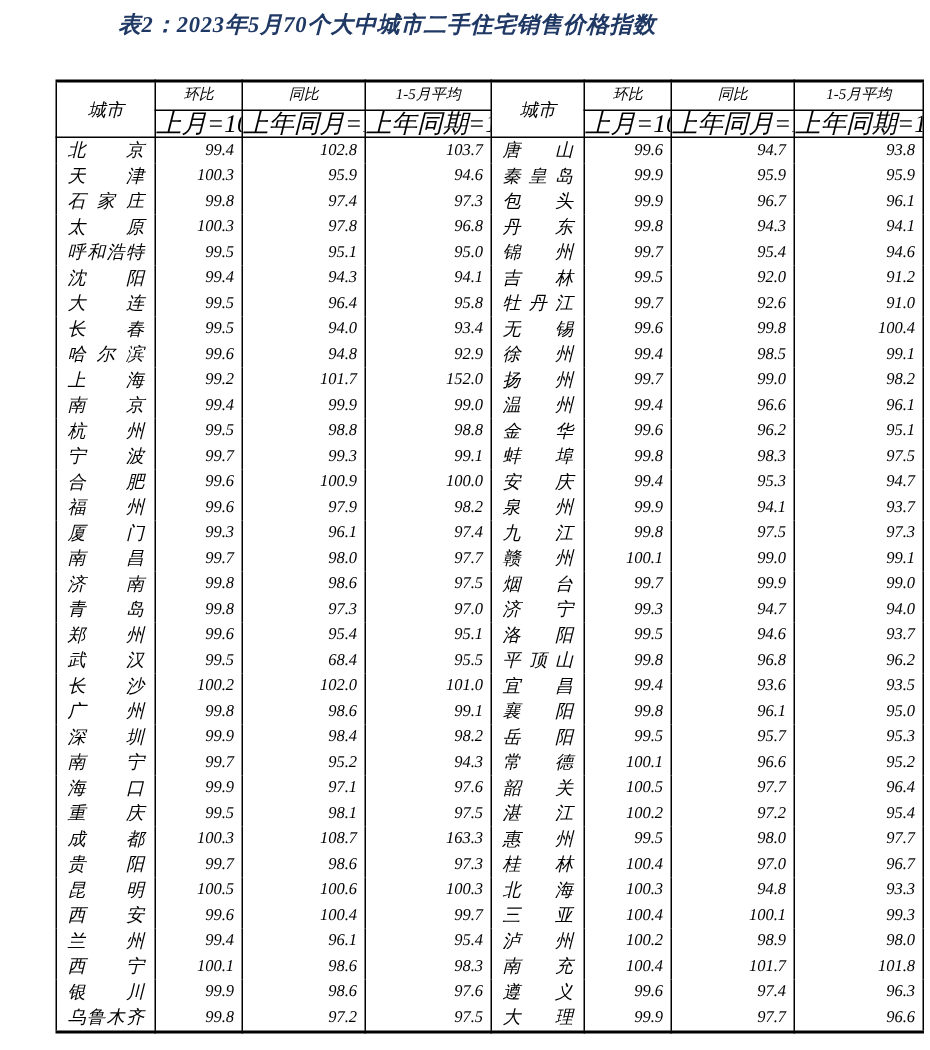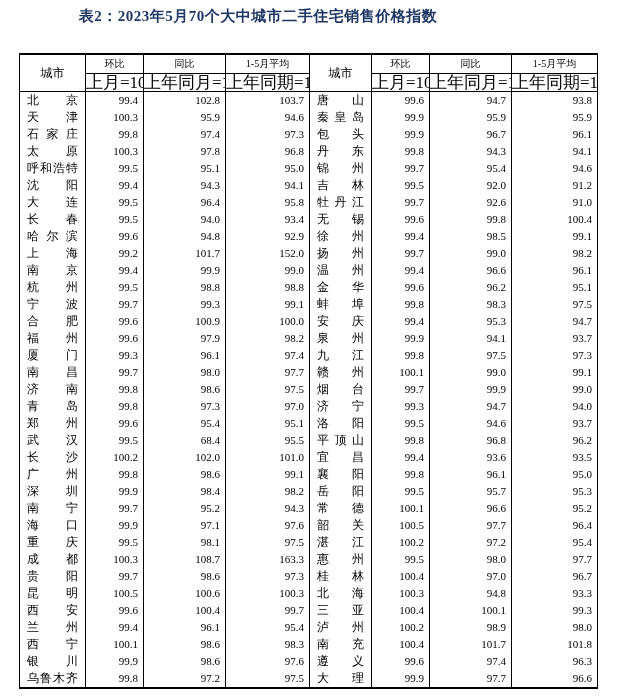--- a/index.html
+++ b/index.html
@@ -5,34 +5,34 @@
   html, body {
     margin: 0;
     padding: 0;
     background: #ffffff;
     width: 620px;
     height: 700px;
     overflow: hidden;
     font-family: "Liberation Serif", "DejaVu Serif", serif;
     color: #000000;
   }
-  .page { position: relative; width: 516px; height: 700px; }
+  .page { position: relative; width: 516px; height: 700px; font-style: italic; }
   .title {
     padding-top: 7px;
     text-align: center;
     font-size: 15px;
     font-weight: bold;
     color: #1f3864;
     letter-spacing: 0.5px;
   }
   table.idx {
     border-collapse: collapse;
     table-layout: fixed;
     width: 578px;
-    margin: 27px 0 0 19px;
+    margin: 27px 0 0 37px;
     border-left: 1px solid #000;
     border-right: 1px solid #000;
     border-top: 2px solid #000;
     border-bottom: 2px solid #000;
   }
   thead th {
     border: 1px solid #000;
     font-weight: normal;
     font-size: 17px;
     height: 17px;

